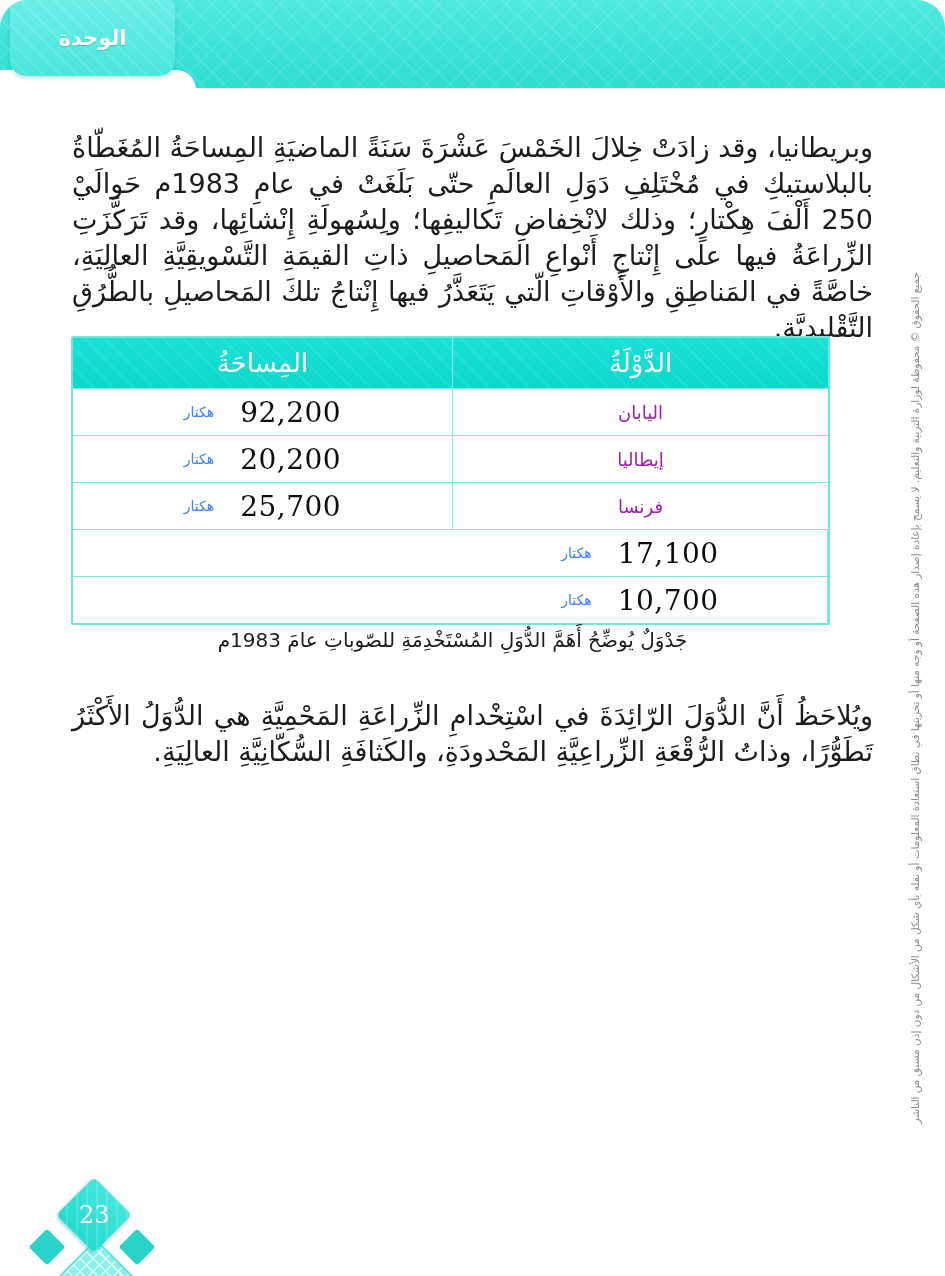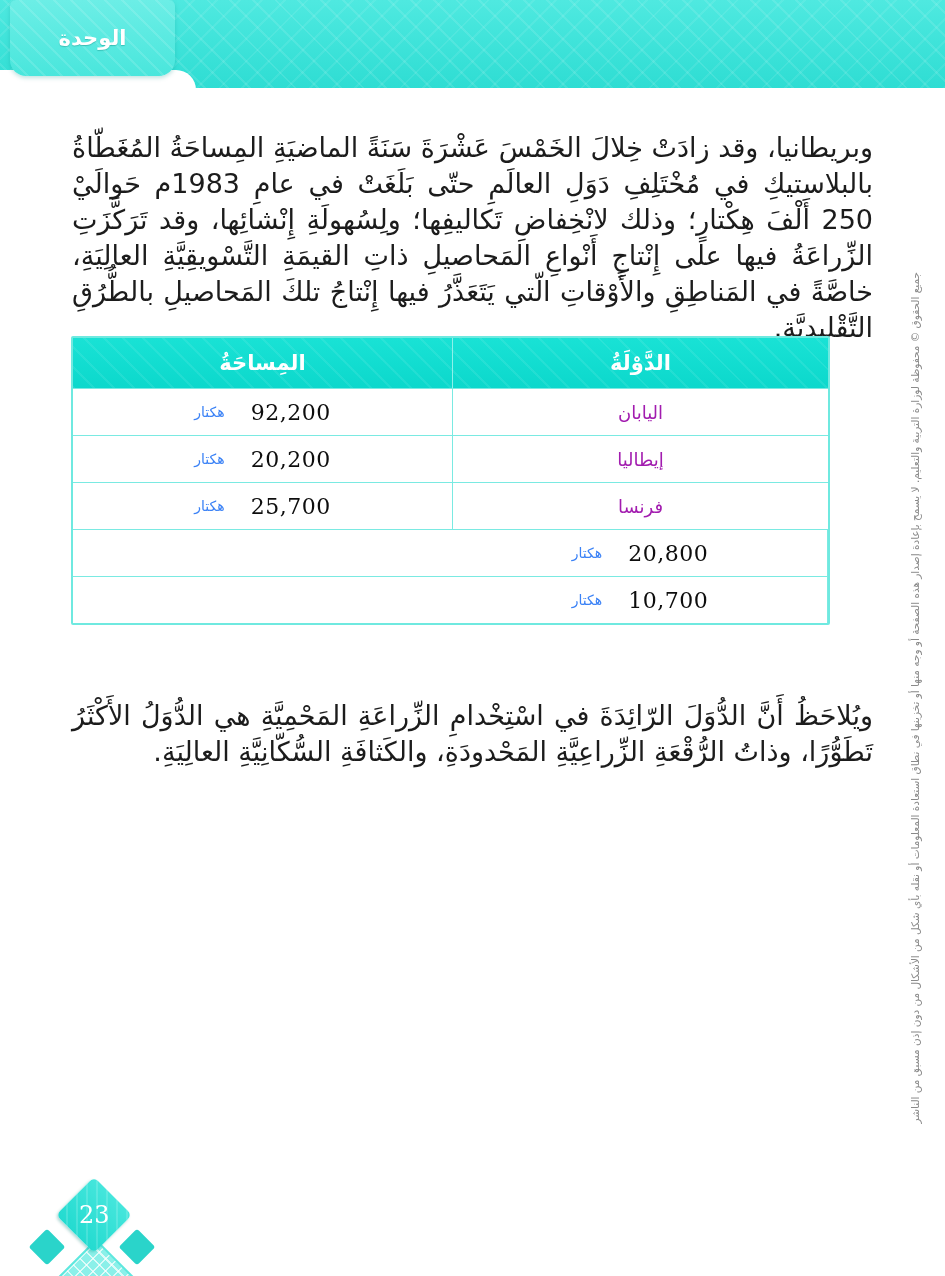--- a/index.html
+++ b/index.html
@@ -4,20 +4,21 @@
 <style>
   html, body { margin: 0; padding: 0; background: #ffffff; }
   .page {
     position: relative;
     width: 945px;
     height: 1276px;
     background: #ffffff;
     overflow: hidden;
     font-family: "DejaVu Sans", sans-serif;
     direction: rtl;
+    border-radius: 28px;
   }
 
   
   .band {
     position: absolute; left: 0; top: 0; width: 945px; height: 88px;
     background:
       repeating-linear-gradient(45deg, rgba(255,255,255,0.10) 0 2px, transparent 2px 16px),
       repeating-linear-gradient(-45deg, rgba(255,255,255,0.08) 0 2px, transparent 2px 16px),
       linear-gradient(180deg, #4fe9e0 0%, #2eddd3 100%);
   }
@@ -55,34 +56,34 @@
     background: #ffffff;
   }
   .gtable .thead {
     display: grid; grid-template-columns: 375px 1fr; height: 50px;
     background:
       repeating-linear-gradient(45deg, rgba(255,255,255,0.08) 0 2px, transparent 2px 14px),
       linear-gradient(180deg, #19e2d5 0%, #0cd8cc 100%);
   }
   .gtable .th {
     display: flex; align-items: center; justify-content: center;
-    color: #ffffff; font-size: 21px; font-weight: bold;
+    color: #ffffff; font-size: 26px; font-weight: normal;
   }
   .gtable .th + .th { border-right: 1.5px solid #8df0ea; }
   .gtable .trow {
     display: grid; grid-template-columns: 375px 1fr; height: 46px;
     border-top: 1.5px solid #7aeae2;
   }
   .gtable .td {
     display: flex; align-items: center; justify-content: center;
   }
   .gtable .td-country { font-size: 18px; color: #a21caf; }
   .gtable .td-area { border-right: 1.5px solid #7aeae2; gap: 26px; direction: rtl; }
   .gtable .num {
-    font-family: "DejaVu Serif", serif; font-size: 22px; color: #0d0d0d;
+    font-family: "DejaVu Serif", serif; font-size: 28px; color: #0d0d0d;
     letter-spacing: 0.5px;
   }
   .gtable .unit { font-size: 14px; color: #3b82f6; }
 
   .tcaption {
     position: absolute; right: 115px; top: 628px; width: 755px;
     text-align: center; font-size: 20px; color: #1c1c1c;
   }
 
   
@@ -163,33 +164,34 @@
     <div class="trow">
       <div class="td td-country">فرنسا</div>
       <div class="td td-area">
         <span class="num">25,700</span>
         <span class="unit">هكتار</span>
       </div>
     </div>
 
     <div class="trow">
       <div class="td td-area">
-        <span class="num">20,800</span>
+        <span class="num">17,100</span>
         <span class="unit">هكتار</span>
       </div>
     </div>
 
     <div class="trow">
       <div class="td td-area">
         <span class="num">10,700</span>
         <span class="unit">هكتار</span>
       </div>
     </div>
   </div>
 
+  <div class="tcaption">جَدْوَلٌ يُوضِّحُ أَهَمَّ الدُّوَلِ المُسْتَخْدِمَةِ للصّوباتِ عامَ 1983م</div>
 
   <div class="para para-2">ويُلاحَظُ أَنَّ الدُّوَلَ الرّائِدَةَ في اسْتِخْدامِ الزِّراعَةِ المَحْمِيَّةِ هي الدُّوَلُ الأَكْثَرُ تَطَوُّرًا، وذاتُ الرُّقْعَةِ الزِّراعِيَّةِ المَحْدودَةِ، والكَثافَةِ السُّكّانِيَّةِ العالِيَةِ.</div>
 
   <div class="copyright">جميع الحقوق © محفوظة لوزارة التربية والتعليم. لا يسمح بإعادة إصدار هذه الصفحة أو وجه منها أو تخزينها في نطاق استعادة المعلومات أو نقله بأي شكل من الأشكال من دون إذن مسبق من الناشر</div>
 
   <div class="marker">
     <div class="dia dia-flank left"></div>
     <div class="dia dia-flank right"></div>
     <div class="dia dia-texture"></div>
     <div class="dia dia-number">

